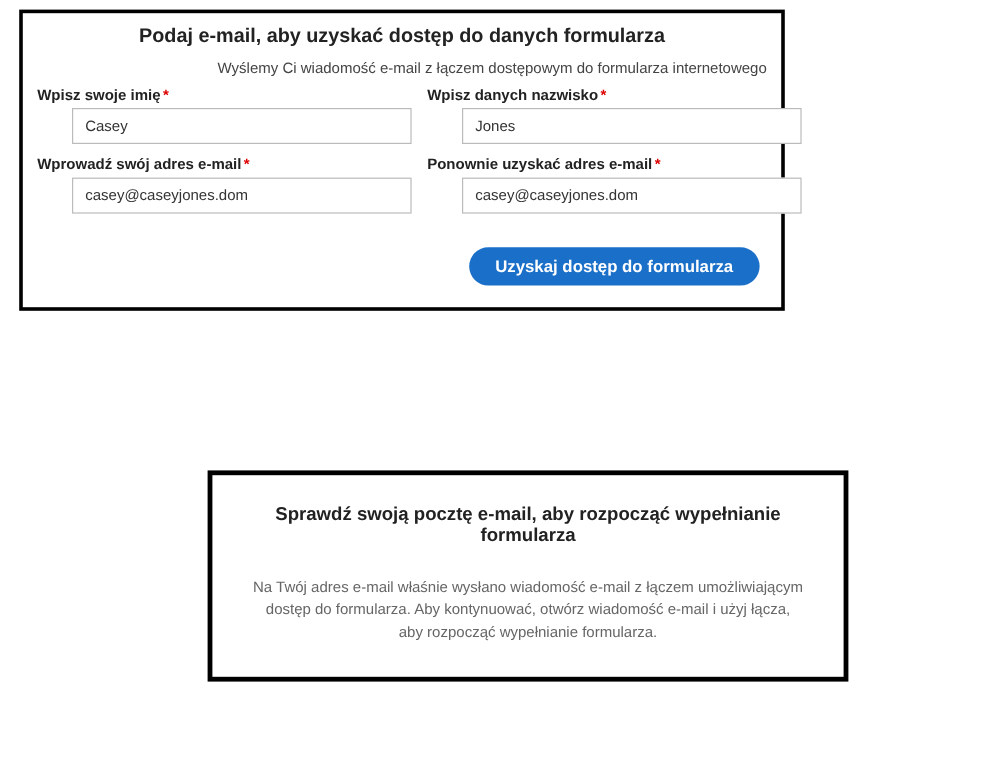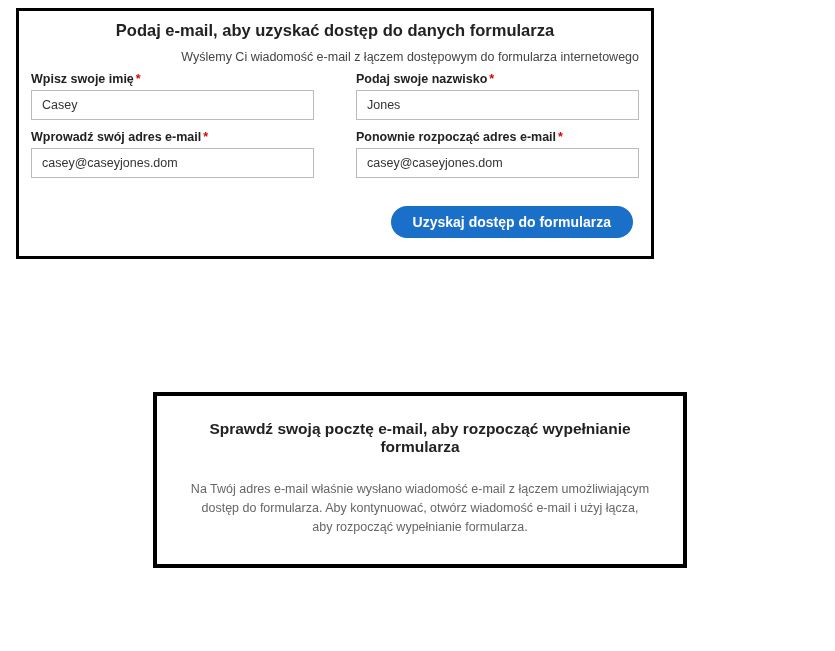--- a/index.html
+++ b/index.html
@@ -52,41 +52,42 @@
       font-weight: 700;
       margin-left: 2px;
     }
     .input {
       border: 1px solid #bbb;
       padding: 7px 10px;
       font-size: 12.5px;
       color: #333;
       background: #fff;
       width: 100%;
+      margin-left: 29px;
     }
     .row.full .field { width: 100%; }
     .btn-row {
       display: flex;
       justify-content: flex-end;
       margin-top: 18px;
       padding-right: 6px;
     }
     .btn {
       background: #1a6fc9;
       color: #fff;
       border: none;
       border-radius: 16px;
       padding: 8px 22px;
       font-size: 14px;
       font-weight: 700;
       cursor: pointer;
     }
     .panel2 {
       position: absolute;
-      left: 153px;
+      left: 173px;
       top: 392px;
       width: 534px;
       border: 4px solid #000;
       padding: 24px 20px 28px 20px;
       text-align: center;
     }
     .panel2 h2 {
       font-size: 15.5px;
       font-weight: 700;
       color: #222;
@@ -110,36 +111,36 @@
 
   <div class="row">
     <div class="field">
       <div class="label">
         <span>Wpisz swoje imię</span><span class="req">*</span>
       </div>
       <input class="input" type="text" value="Casey" style="">
     </div>
     <div class="field">
       <div class="label">
-        <span>Podaj swoje nazwisko</span><span class="req">*</span>
+        <span>Wpisz danych nazwisko</span><span class="req">*</span>
       </div>
       <input class="input" type="text" value="Jones" style="">
     </div>
   </div>
 
   <div class="row">
     <div class="field">
       <div class="label">
         <span>Wprowadź swój adres e-mail</span><span class="req">*</span>
       </div>
       <input class="input" type="text" value="casey@caseyjones.dom" style="">
     </div>
     <div class="field">
       <div class="label">
-        <span>Ponownie rozpocząć adres e-mail</span><span class="req">*</span>
+        <span>Ponownie uzyskać adres e-mail</span><span class="req">*</span>
       </div>
       <input class="input" type="text" value="casey@caseyjones.dom" style="">
     </div>
   </div>
 
   <div class="row full">
     <div class="field col-wrap-full">
     </div>
   </div>
 

